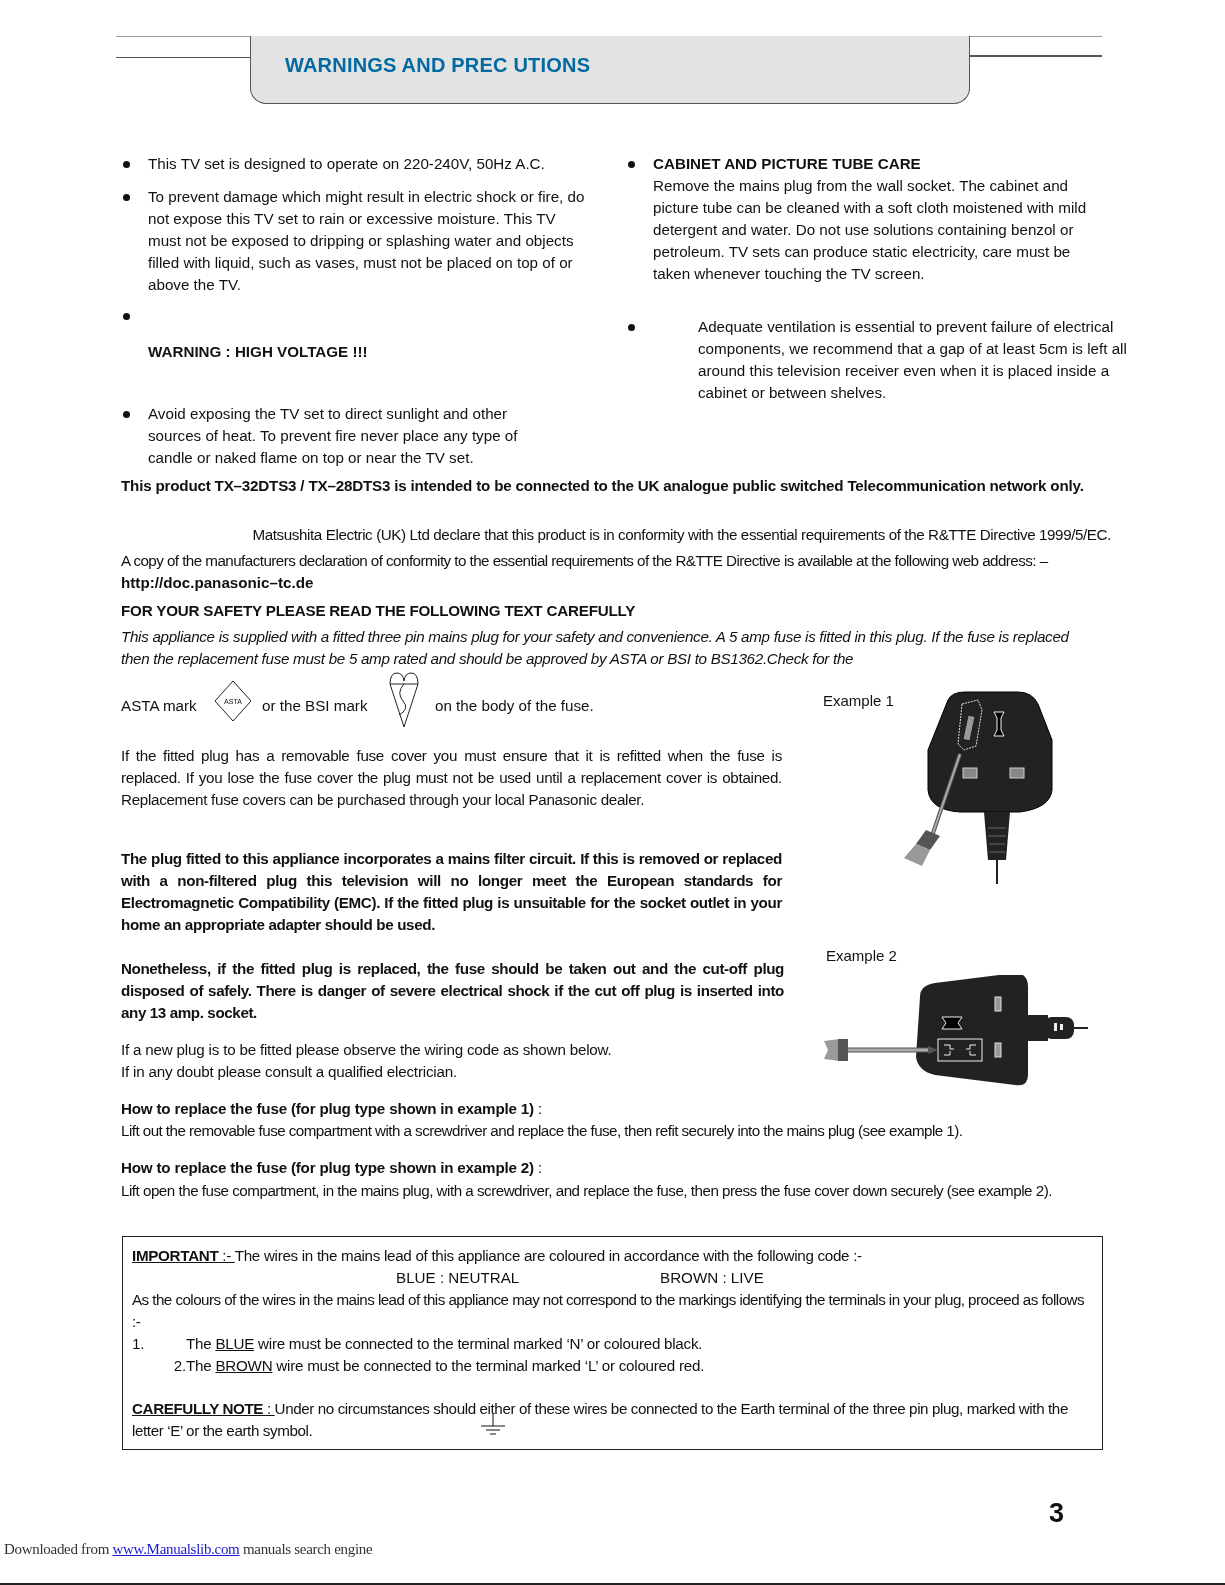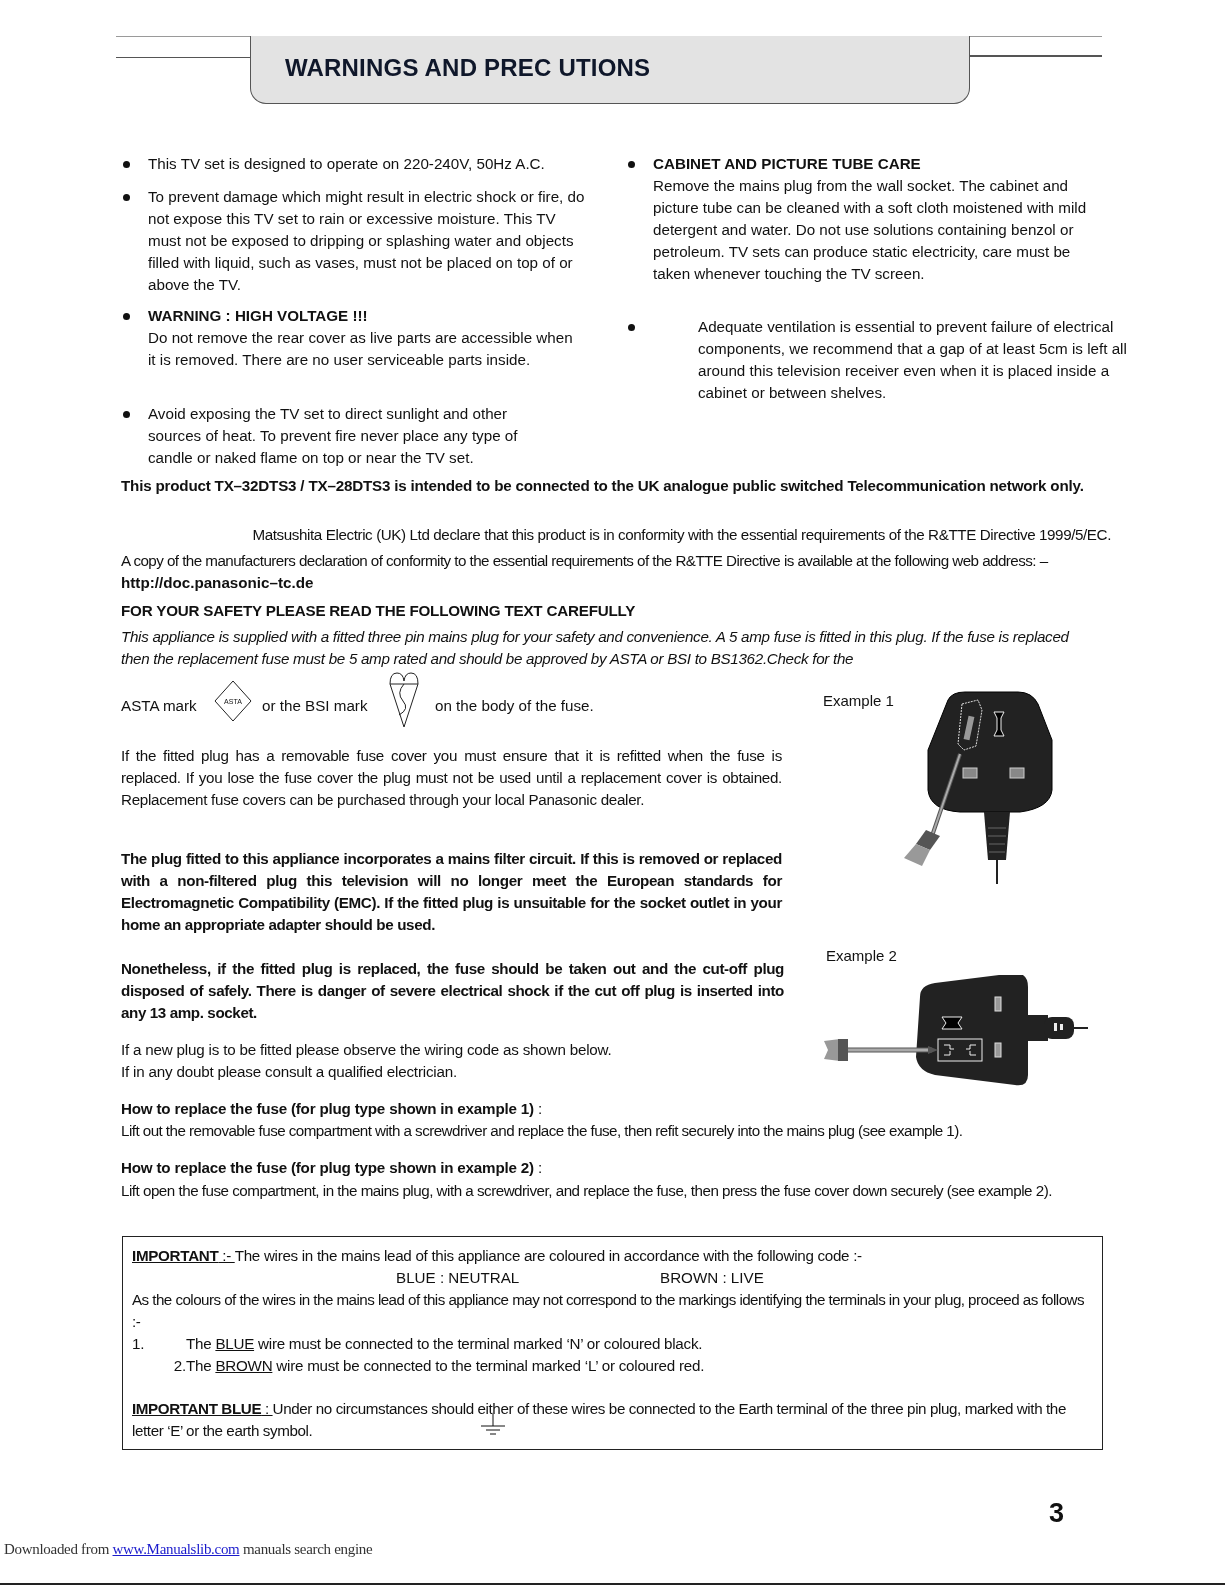--- a/index.html
+++ b/index.html
@@ -7,21 +7,21 @@
   body { position: relative; font-family: "Liberation Sans", sans-serif; color: #111; overflow: hidden; }
 
   .abs { position: absolute; }
 
   
   .hdr-line-top { position:absolute; left:116px; top:36px; width:986px; height:1px; background:#9a9a9a; }
   .hdr-line-left { position:absolute; left:116px; top:57px; width:134px; height:1px; background:#555; }
   .hdr-line-right { position:absolute; left:968px; top:55px; width:134px; height:2px; background:#555; }
   .hdr-tab { position:absolute; left:250px; top:36px; width:720px; height:68px; background:#e3e3e3;
              border:1px solid #555; border-top:none; border-radius:0 0 16px 16px; }
-  .hdr-title { position:absolute; left:285px; top:54px; font-size:24px; font-weight:bold; letter-spacing:0.2px; color:#0f172a; }
+  .hdr-title { position:absolute; left:285px; top:54px; font-size:20px; font-weight:bold; letter-spacing:0.2px; color:#0369a1; }
 
   
   .t { font-size:15.2px; line-height:22px; color:#111; }
   .b { font-weight:bold; }
   .bullet-item { position:absolute; }
   .bullet-dot { position:absolute; left:0; top:8px; width:7px; height:7px; border-radius:50%; background:#111; }
   .bullet-body { position:absolute; left:25px; top:0; }
 
   .just { text-align: justify; text-align-last: left; }
 
@@ -49,23 +49,22 @@
   <div class="bullet-item t" style="left:123px; top:153px; width:470px;">
     <span class="bullet-dot"></span>
     <div class="bullet-body" style="width:445px;">This TV set is designed to operate on 220-240V, 50Hz A.C.</div>
   </div>
   <div class="bullet-item t" style="left:123px; top:186px; width:470px;">
     <span class="bullet-dot"></span>
     <div class="bullet-body" style="width:443px;">To prevent damage which might result in electric shock or fire, do not expose this TV set to rain or excessive moisture. This TV must not be exposed to dripping or splashing water and objects filled with liquid, such as vases, must not be placed on top of or above the TV.</div>
   </div>
   <div class="bullet-item t" style="left:123px; top:305px; width:470px;">
     <span class="bullet-dot"></span>
-    <div class="bullet-body" style="width:430px;">
+    <div class="bullet-body" style="width:430px;margin-top:36px;">
       <div class="b">WARNING : HIGH VOLTAGE !!!</div>
-      <div>Do not remove the rear cover as live parts are accessible when it is removed. There are no user serviceable parts inside.</div>
     </div>
   </div>
   <div class="bullet-item t" style="left:123px; top:403px; width:470px;">
     <span class="bullet-dot"></span>
     <div class="bullet-body" style="width:415px;">Avoid exposing the TV set to direct sunlight and other sources of heat. To prevent fire never place any type of candle or naked flame on top or near the TV set.</div>
   </div>
 </div>
 
 <div>
   <div class="bullet-item t" style="left:628px; top:153px; width:470px;">
@@ -169,21 +168,21 @@
 <div class="abs t" style="left:132px; top:1289px; width:962px; letter-spacing:-0.55px;">As the colours of the wires in the mains lead of this appliance may not correspond to the markings identifying the terminals in your plug, proceed as follows :-</div>
 
 <div class="abs t" style="left:132px; top:1333px; letter-spacing:-0.25px;">
   <span style="display:inline-block; width:54px;">1.</span><span>The </span><span class="u">BLUE</span><span> wire must be connected to the terminal marked ‘N’ or coloured black.</span>
 </div>
 <div class="abs t" style="left:132px; top:1355px; letter-spacing:-0.25px;text-align:right;">
   <span style="display:inline-block; width:54px;">2.</span><span>The </span><span class="u">BROWN</span><span> wire must be connected to the terminal marked ‘L’ or coloured red.</span>
 </div>
 
 <div class="abs t" style="left:132px; top:1398px; width:962px; letter-spacing:-0.4px;">
-  <span class="b u">IMPORTANT BLUE</span><span class="u"> : </span><span>Under no circumstances should either of these wires be connected to the Earth terminal of the three pin plug, marked with the letter ‘E’ or the earth symbol.</span>
+  <span class="b u">CAREFULLY NOTE</span><span class="u"> : </span><span>Under no circumstances should either of these wires be connected to the Earth terminal of the three pin plug, marked with the letter ‘E’ or the earth symbol.</span>
 </div>
 <svg class="abs" style="left:478px; top:1412px;" width="30" height="26" viewBox="0 0 30 26">
   <line x1="15" y1="2" x2="15" y2="14" stroke="#111" stroke-width="1"></line>
   <line x1="3" y1="14" x2="27" y2="14" stroke="#111" stroke-width="1"></line>
   <line x1="8" y1="18" x2="22" y2="18" stroke="#111" stroke-width="1"></line>
   <line x1="12" y1="22" x2="18" y2="22" stroke="#111" stroke-width="1"></line>
 </svg>
 
 <div class="page-num">3</div>
 <div class="footer">

